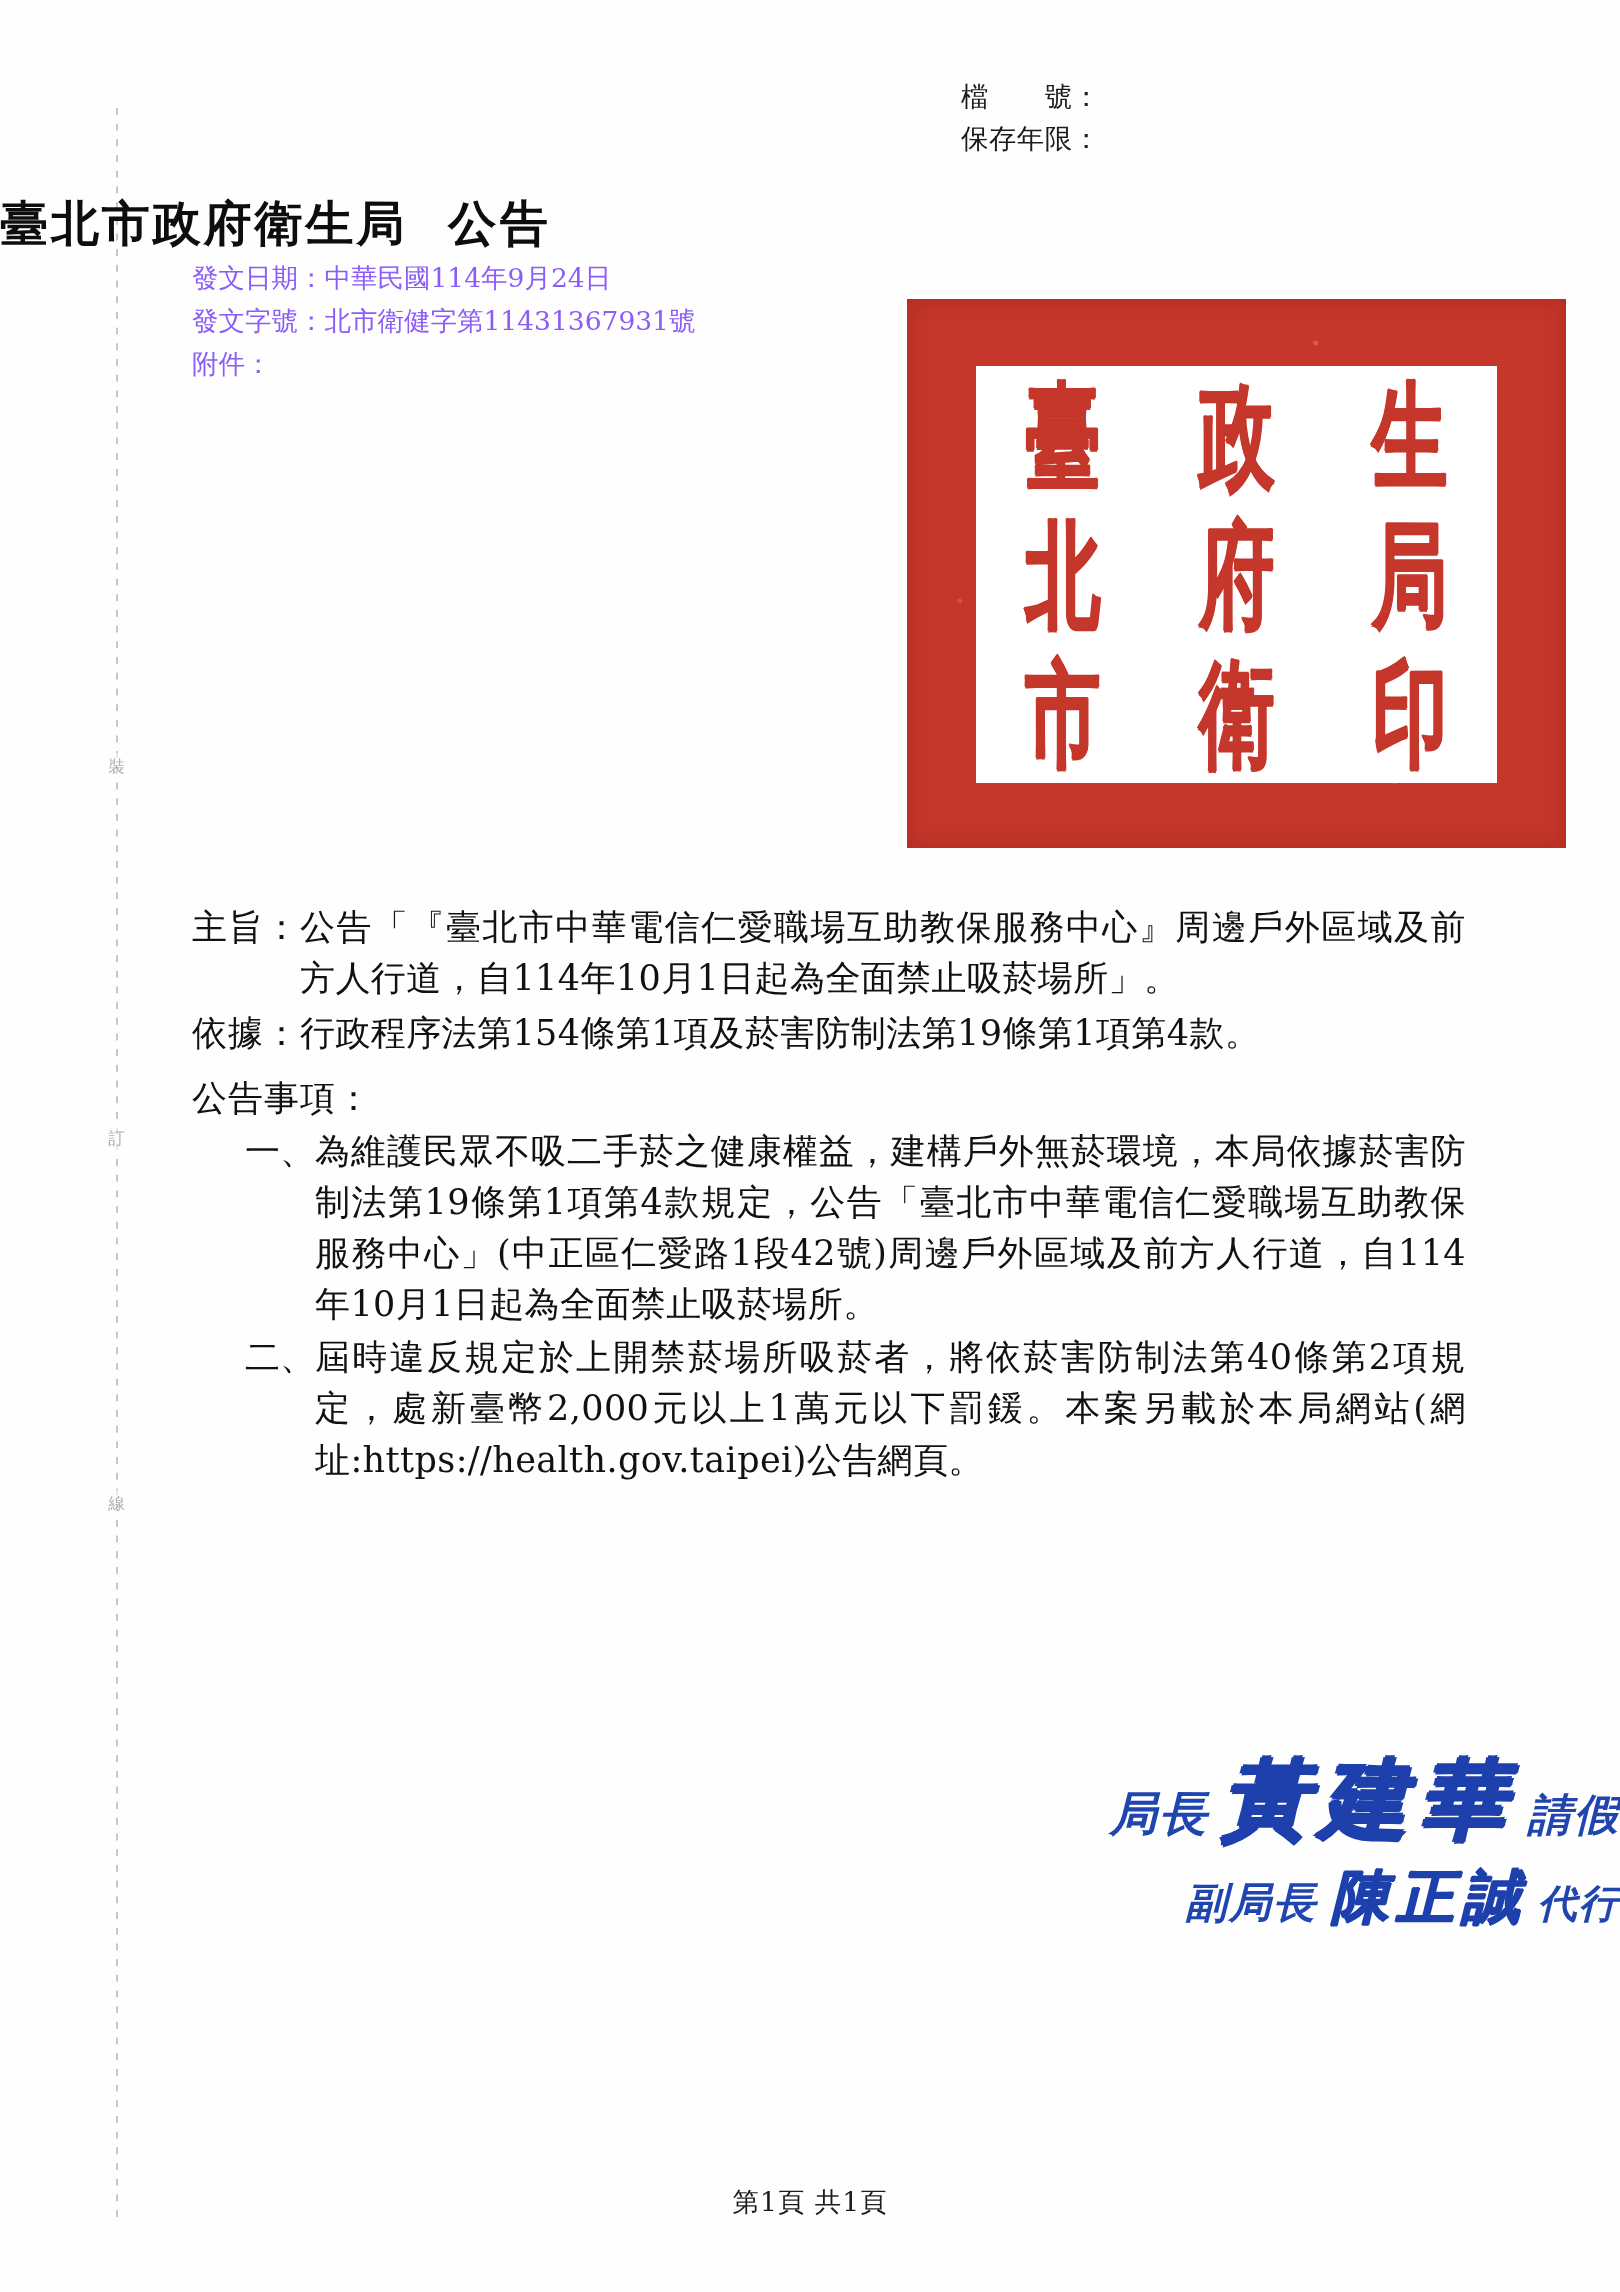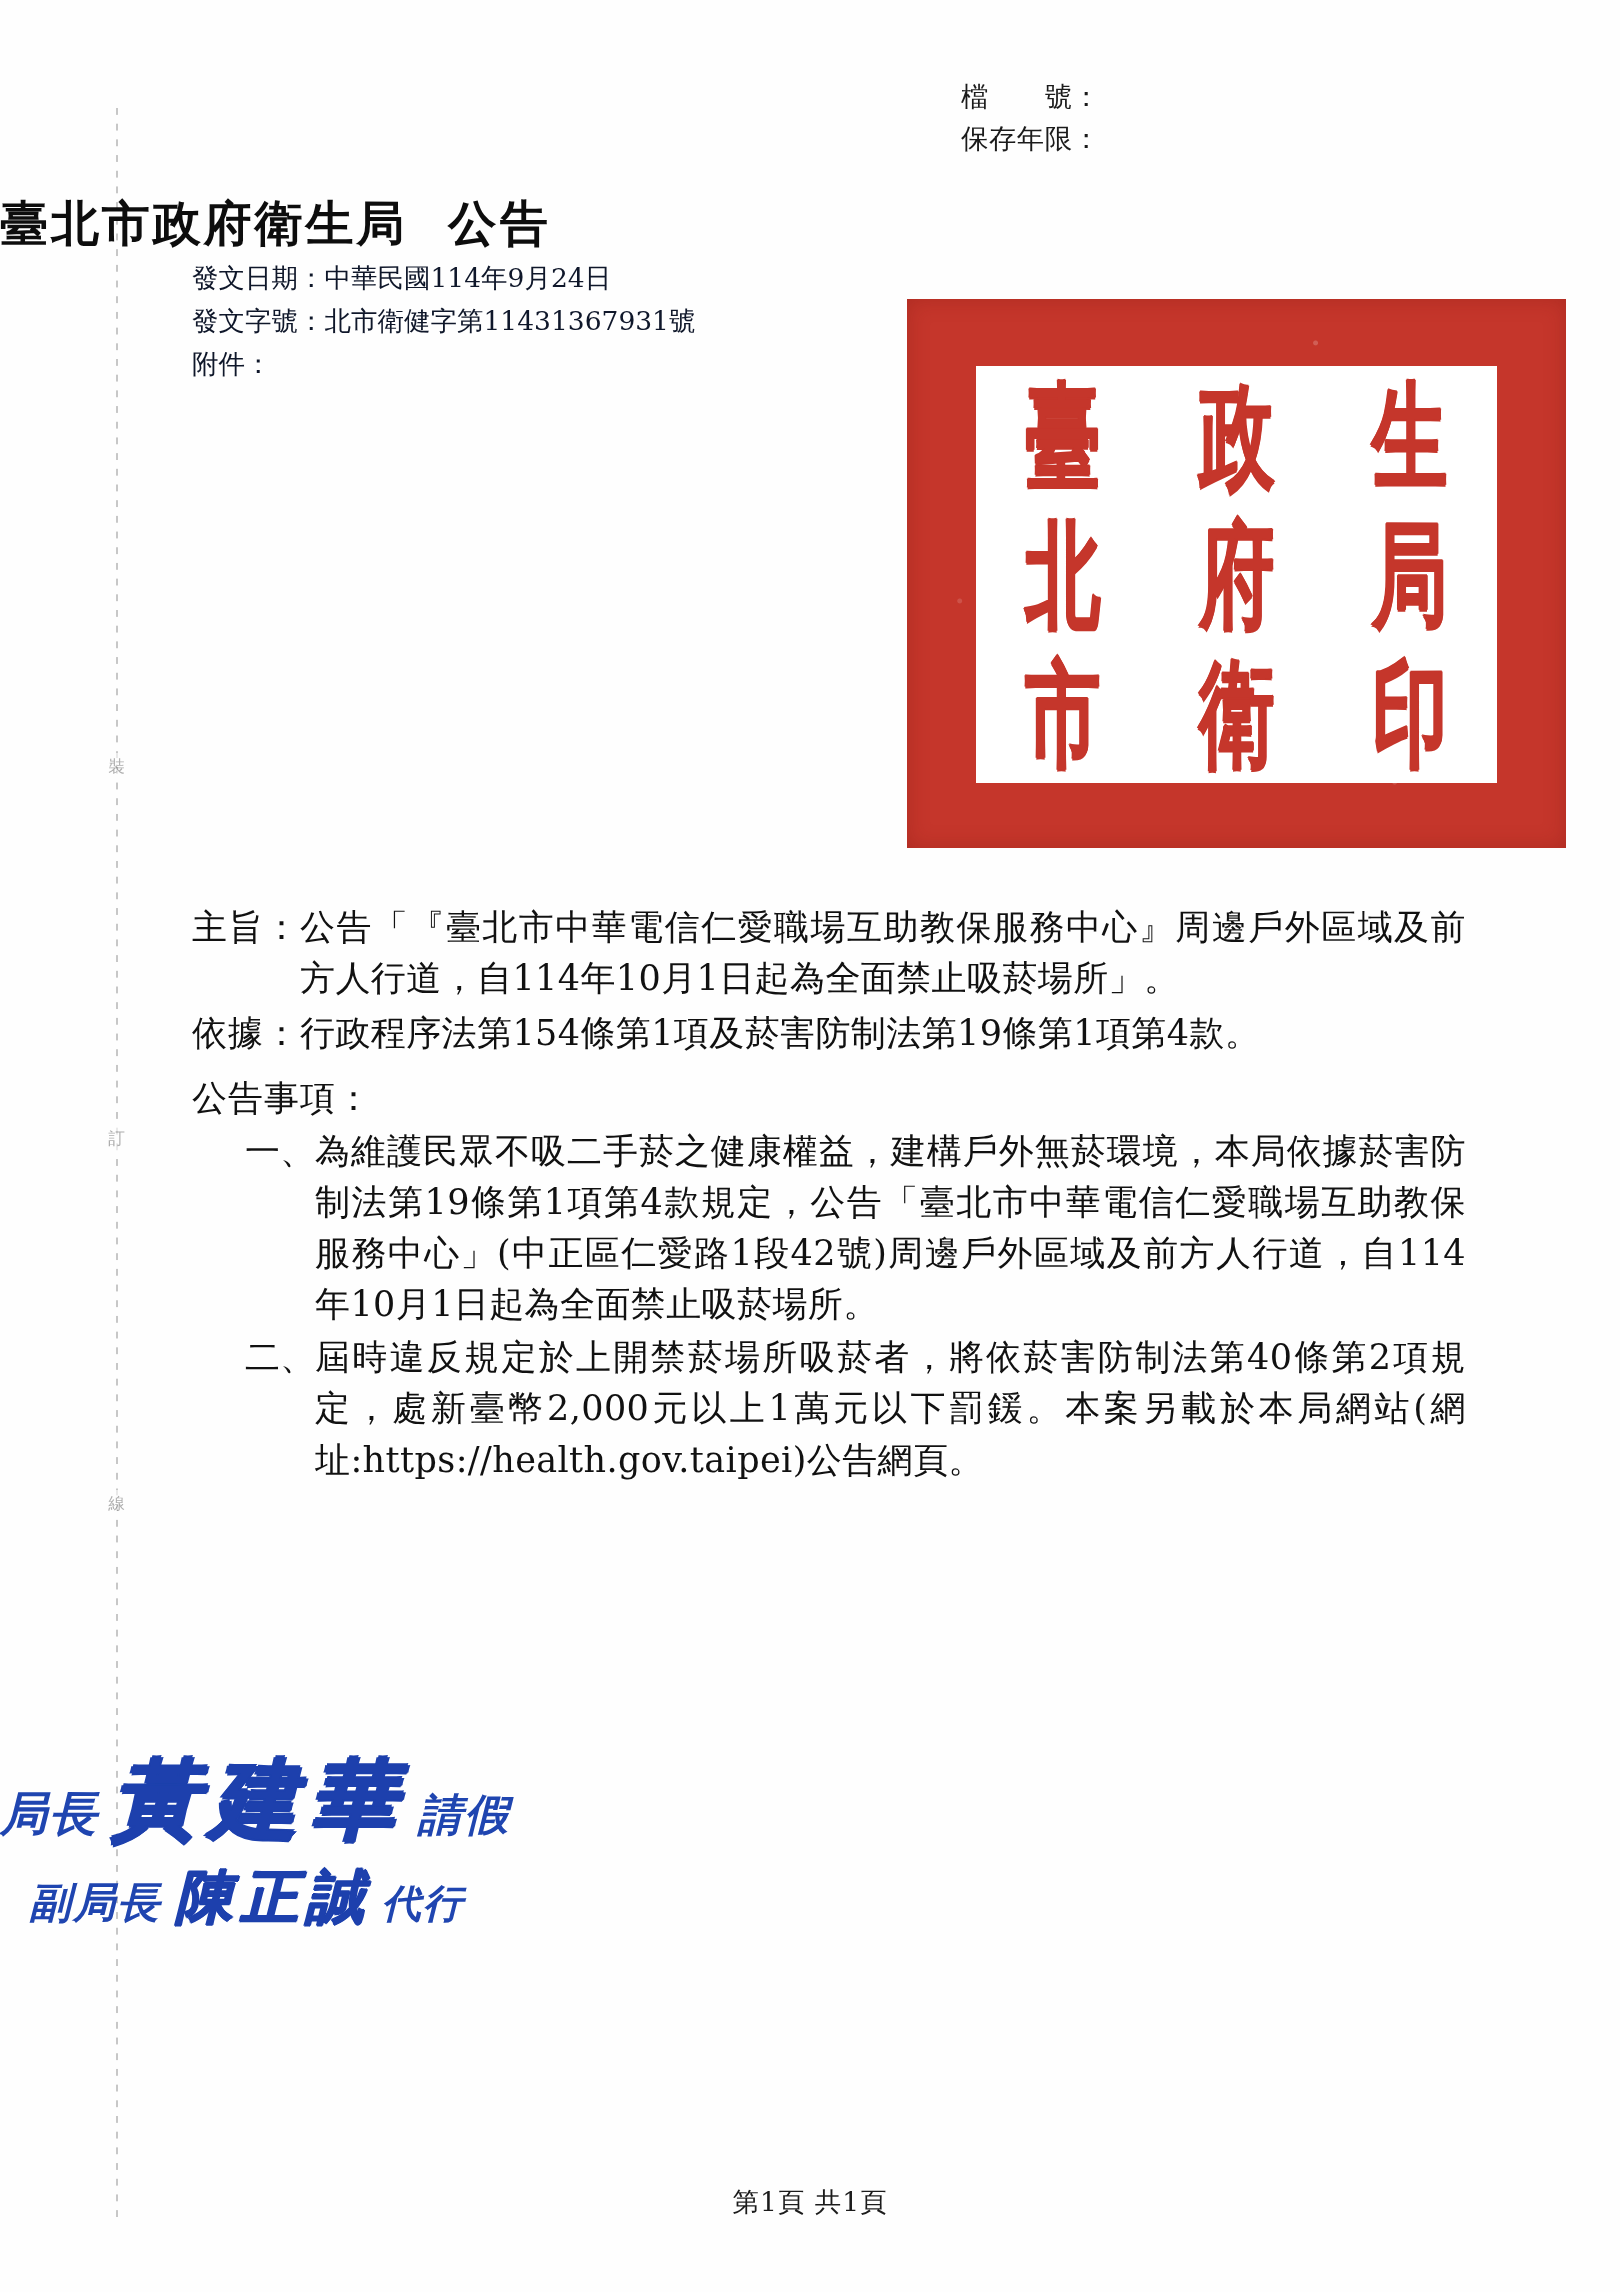--- a/index.html
+++ b/index.html
@@ -87,21 +87,21 @@
     letter-spacing: 3.9px;
   }
 
   
   .meta-block {
     position: absolute;
     left: 192px;
     top: 257px;
     font-size: 26.5px;
     line-height: 1.62;
-    color: #0f172a;
+    color: #8b5cf6;
     white-space: nowrap;
   }
   .meta-row { display: block; }
 
   
   .seal {
     position: absolute;
     left: 907px;
     top: 299px;
     width: 659px;
@@ -200,21 +200,21 @@
     text-justify: inter-ideograph;
     letter-spacing: 0.4px;
   }
 
   
   .signature-block {
     position: absolute;
     left: 0;
     top: 1754px;
     width: 1620px;
-    text-align: left;
+    text-align: right;
     color: #1f45b0;
   }
   .sig-line-1, .sig-line-2 {
     white-space: nowrap;
     line-height: 1.05;
   }
   .sig-line-1 { font-size: 55px; }
   .sig-line-2 { font-size: 49px; margin-top: 21.6px; padding-left: 29px; }
 
   .sig-role {

